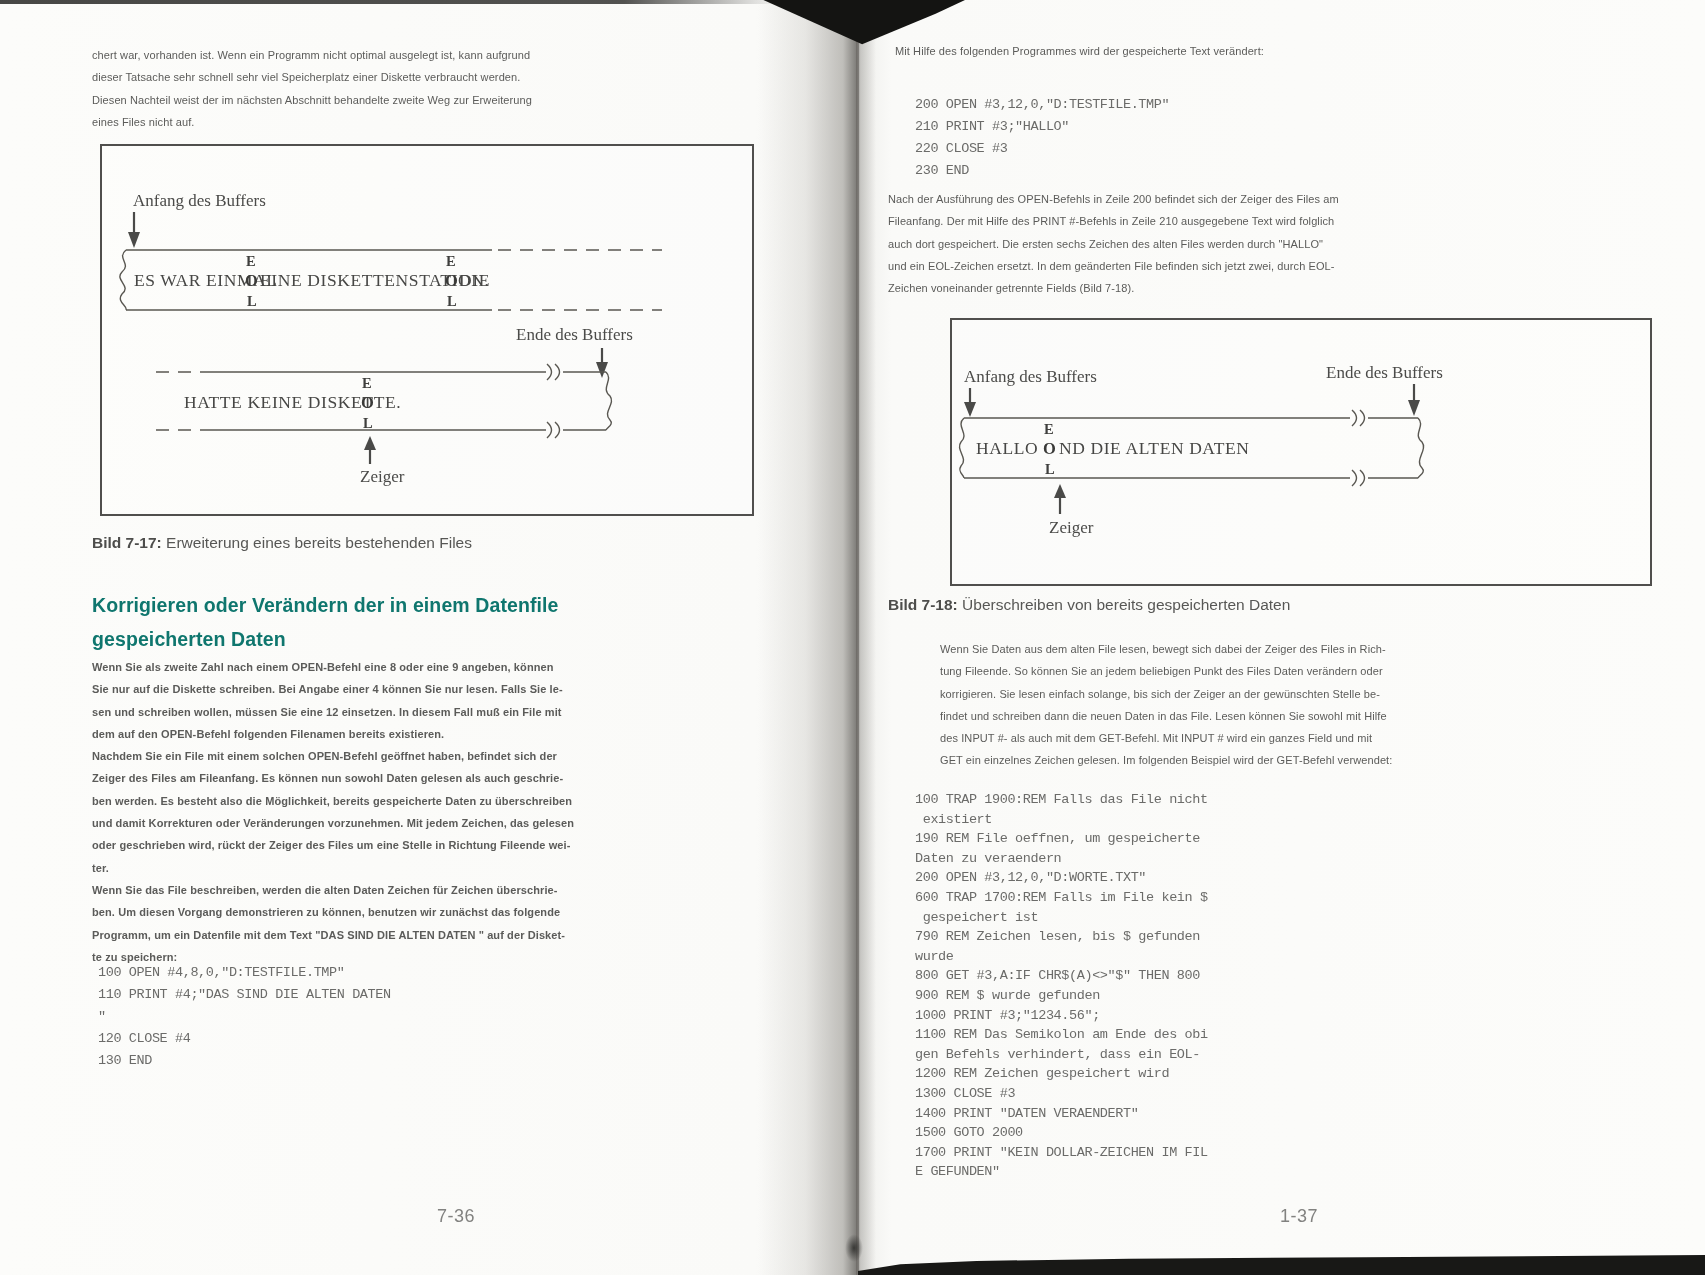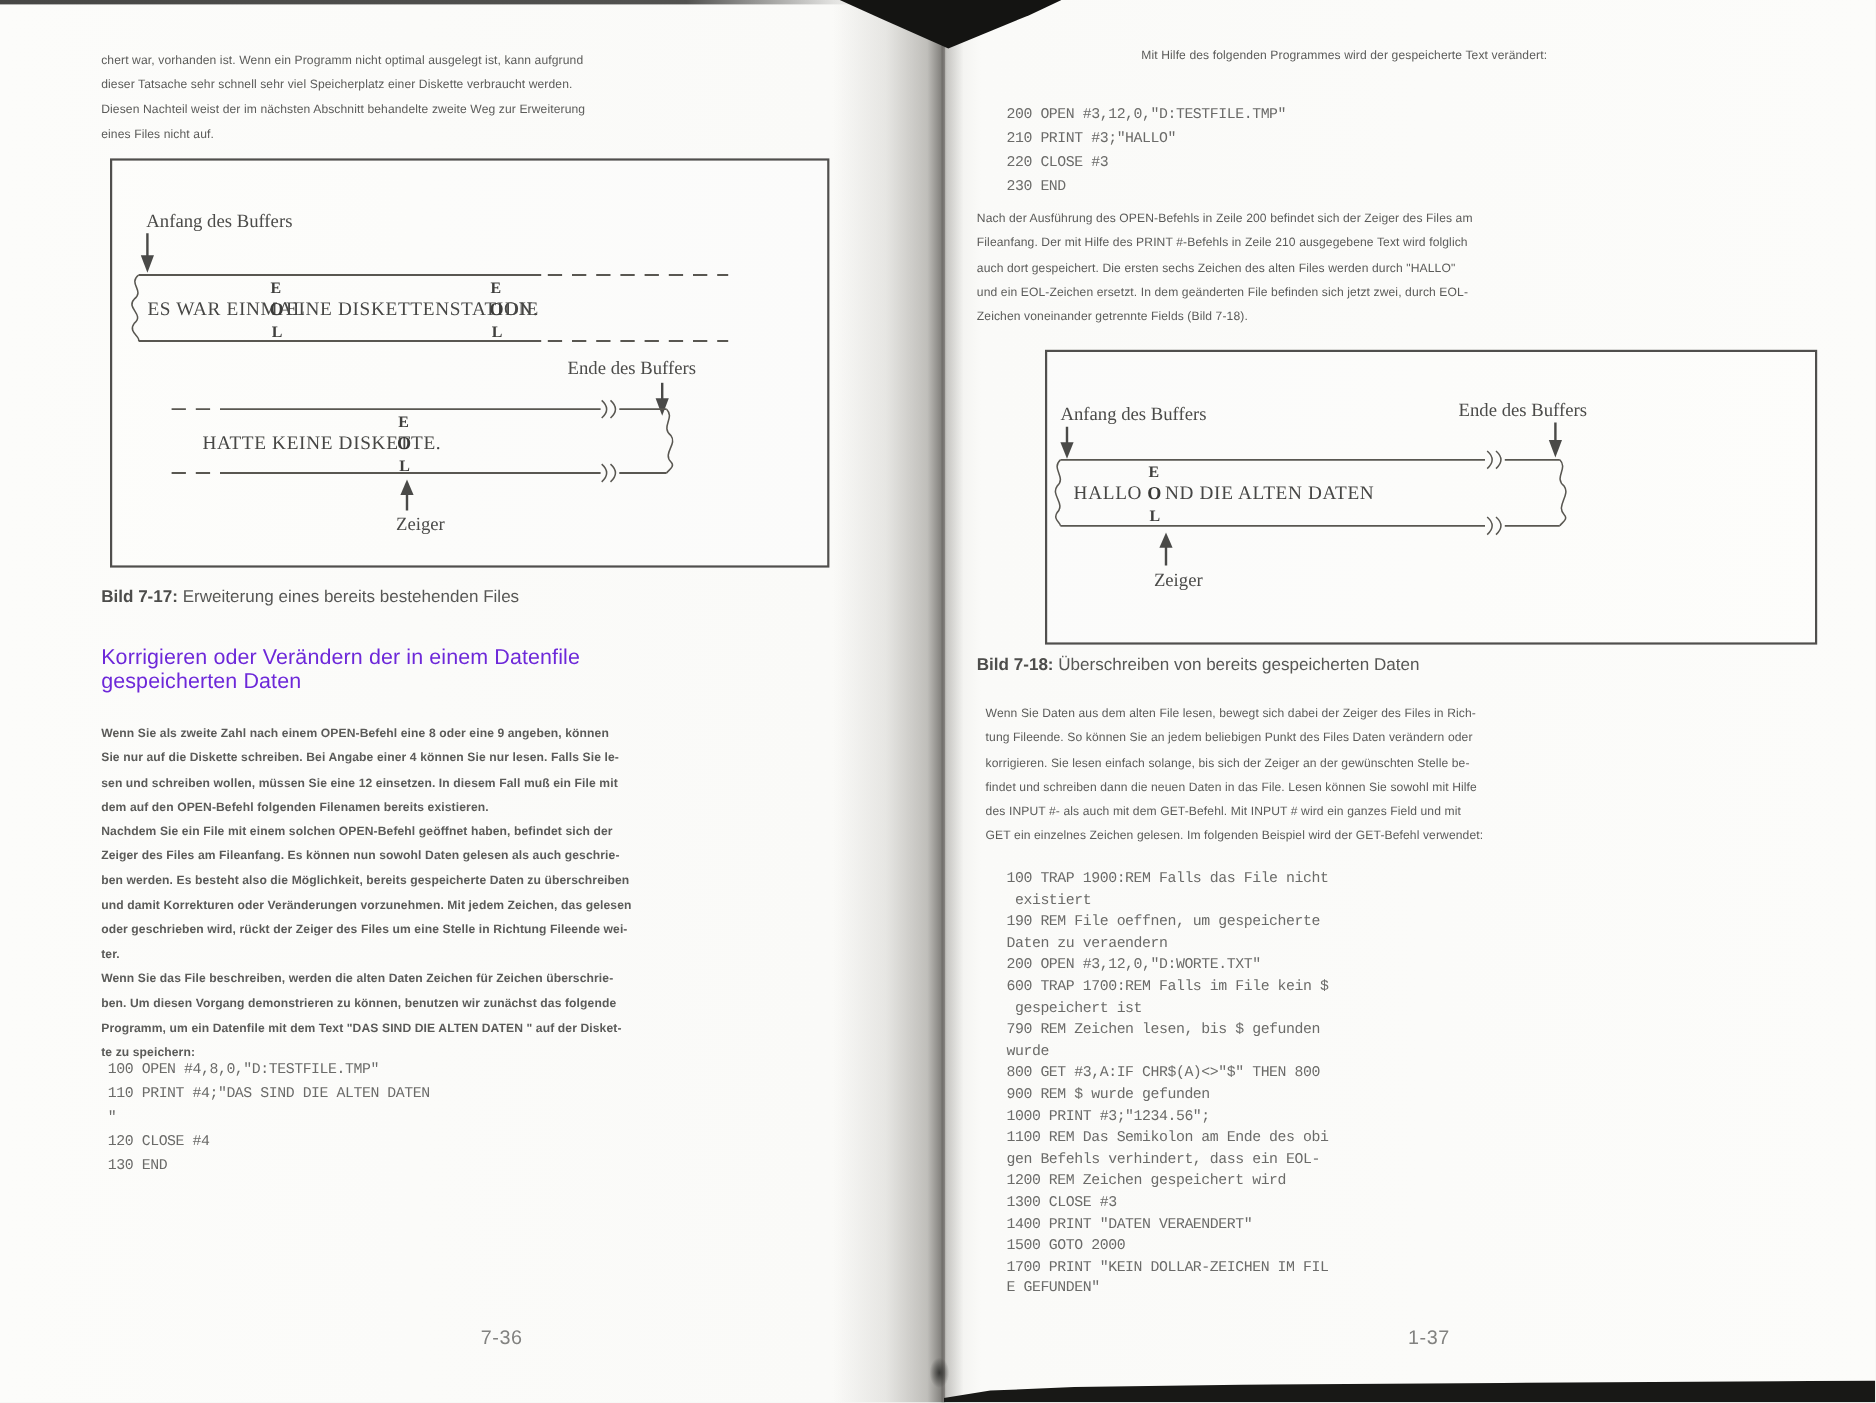--- a/index.html
+++ b/index.html
@@ -25,21 +25,21 @@
   .top-strip{position:absolute;left:0;top:0;width:780px;height:4px;
     background:linear-gradient(to right,rgba(40,40,38,0.85) 0%,rgba(40,40,38,0.8) 80%,rgba(40,40,38,0) 100%);}
   .spine-wedge{position:absolute;left:755px;top:0;width:210px;height:46px;background:#141412;
     clip-path:polygon(4% 0,100% 0,86% 30%,51% 96%,21% 35%);}
   .bottom-band{position:absolute;left:858px;top:1248px;width:847px;height:27px;background:#181816;
     clip-path:polygon(0 85%,5% 60%,14% 48%,32% 40%,60% 34%,100% 26%,100% 100%,0 100%);}
   .gutter-blob{position:absolute;left:845px;top:1234px;width:18px;height:28px;
     background:radial-gradient(ellipse at center,rgba(35,35,33,0.8) 0%,rgba(35,35,33,0) 70%);}
 
   .txt{position:absolute;color:#5b5b59;font-size:11px;line-height:22.3px;white-space:pre-line;letter-spacing:0.1px;}
-  .heading{position:absolute;color:#6d28d9;font-size:19.5px;line-height:21px;font-weight:normal;white-space:pre-line;letter-spacing:0.1px;}
+  .heading{position:absolute;color:#0f766e;font-size:19.5px;line-height:34px;font-weight:bold;white-space:pre-line;letter-spacing:0.1px;}
   .caption{position:absolute;color:#575755;font-size:15.5px;}
   .caption b{color:#4d4d4b;text-align:right;}
   .code{position:absolute;font-family:"Liberation Mono","DejaVu Sans Mono",monospace;
     color:#6b6b69;font-size:13.5px;letter-spacing:-0.4px;white-space:pre;}
   .code.lh22{line-height:22px;}
   .code.lh19{line-height:19.6px;}
   .pagenum{position:absolute;color:#828280;font-size:18px;letter-spacing:0.5px;}
 
   .figbox{position:absolute;border:2px solid #504f4d;background:rgba(255,255,255,0.25);}
   svg{display:block;}
@@ -139,21 +139,21 @@
 te zu speichern:</div>
 
 <div class="code lh22" style="left:98px;top:962px;">100 OPEN #4,8,0,"D:TESTFILE.TMP"
 110 PRINT #4;"DAS SIND DIE ALTEN DATEN
 "
 120 CLOSE #4
 130 END</div>
 
 <div class="pagenum" style="left:437px;top:1206px;">7-36</div>
 
-<div class="txt" style="left:872px;top:40px;width:700px;text-align:center;">Mit Hilfe des folgenden Programmes wird der gespeicherte Text verändert:</div>
+<div class="txt" style="left:895px;top:40px;width:700px;">Mit Hilfe des folgenden Programmes wird der gespeicherte Text verändert:</div>
 
 <div class="code lh22" style="left:915px;top:94px;">200 OPEN #3,12,0,"D:TESTFILE.TMP"
 210 PRINT #3;"HALLO"
 220 CLOSE #3
 230 END</div>
 
 <div class="txt" style="left:888px;top:188px;width:700px;">Nach der Ausführung des OPEN-Befehls in Zeile 200 befindet sich der Zeiger des Files am
 Fileanfang. Der mit Hilfe des PRINT #-Befehls in Zeile 210 ausgegebene Text wird folglich
 auch dort gespeichert. Die ersten sechs Zeichen des alten Files werden durch "HALLO"
 und ein EOL-Zeichen ersetzt. In dem geänderten File befinden sich jetzt zwei, durch EOL-
@@ -185,21 +185,21 @@
     <polygon class="arr" points="102,178 114,178 108,164"></polygon>
     <path class="arr-ln" d="M108,176 V194"></path>
     <text class="sv-label" x="97" y="213">Zeiger</text>
   </svg>
 </div>
 
 <div class="caption" style="left:888px;top:596px;">
   <b>Bild 7-18:</b><span> Überschreiben von bereits gespeicherten Daten</span>
 </div>
 
-<div class="txt" style="left:896px;top:638px;width:700px;">Wenn Sie Daten aus dem alten File lesen, bewegt sich dabei der Zeiger des Files in Rich-
+<div class="txt" style="left:940px;top:638px;width:700px;">Wenn Sie Daten aus dem alten File lesen, bewegt sich dabei der Zeiger des Files in Rich-
 tung Fileende. So können Sie an jedem beliebigen Punkt des Files Daten verändern oder
 korrigieren. Sie lesen einfach solange, bis sich der Zeiger an der gewünschten Stelle be-
 findet und schreiben dann die neuen Daten in das File. Lesen können Sie sowohl mit Hilfe
 des INPUT #- als auch mit dem GET-Befehl. Mit INPUT # wird ein ganzes Field und mit
 GET ein einzelnes Zeichen gelesen. Im folgenden Beispiel wird der GET-Befehl verwendet:</div>
 
 <div class="code lh19" style="left:915px;top:790px;">100 TRAP 1900:REM Falls das File nicht
  existiert
 190 REM File oeffnen, um gespeicherte
 Daten zu veraendern

